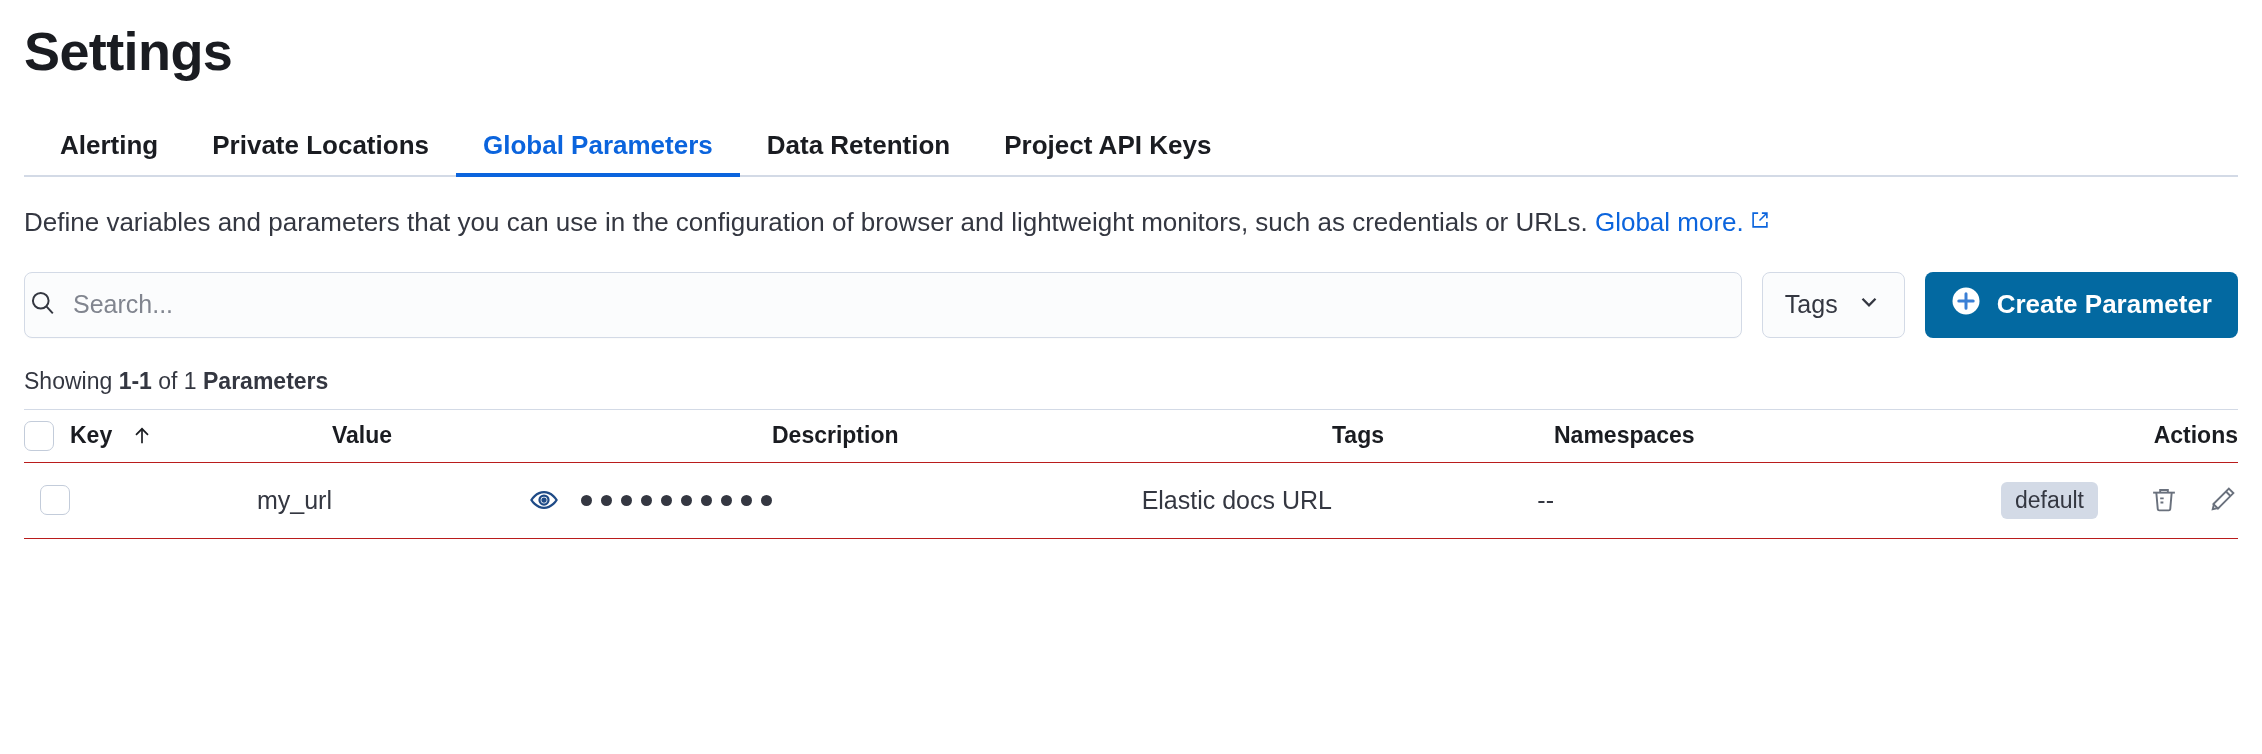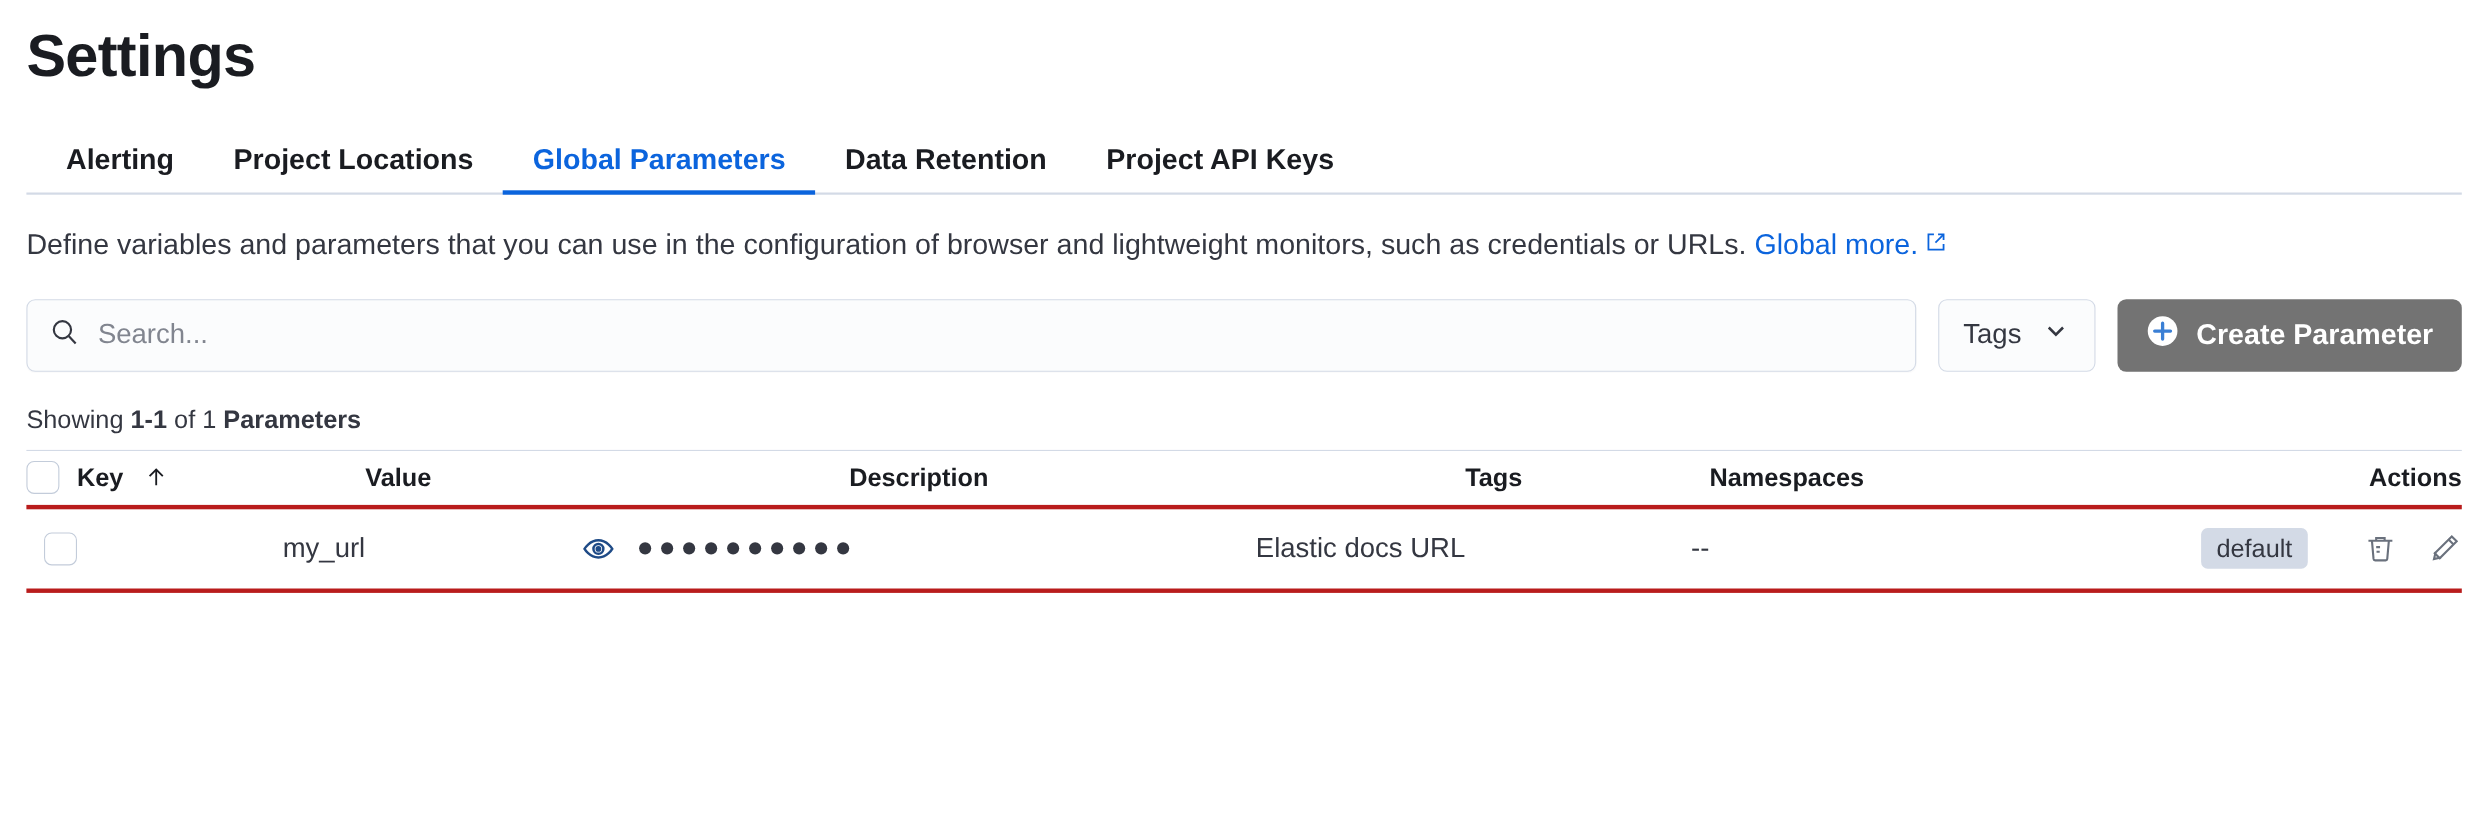--- a/index.html
+++ b/index.html
@@ -84,21 +84,21 @@
     margin-top: 32px;
   }
   .search-box {
     flex: 1;
     height: 66px;
     border: 1px solid #d3dae6;
     border-radius: 8px;
     background: #fbfcfd;
     display: flex;
     align-items: center;
-    padding: 0 20px;
+    padding: 0 4px;
     gap: 16px;
     box-shadow: 0 1px 1px rgba(0,0,0,0.02);
   }
   .search-input {
     border: none;
     outline: none;
     background: transparent;
     font-family: "Liberation Sans", sans-serif;
     font-size: 25px;
     color: #343741;
@@ -119,21 +119,21 @@
     gap: 18px;
     padding: 0 22px;
     font-size: 25px;
     font-weight: 400;
     color: #343741;
     cursor: pointer;
   }
 
   .create-btn {
     height: 66px;
-    background: #737373;
+    background: #0369a1;
     border: none;
     border-radius: 8px;
     color: #ffffff;
     font-family: "Liberation Sans", sans-serif;
     font-size: 26px;
     font-weight: 700;
     display: flex;
     align-items: center;
     gap: 16px;
     padding: 0 26px;
@@ -150,21 +150,21 @@
   .showing b { font-weight: 700; }
 
   
   .table {
     margin-top: 14px;
     width: 100%;
   }
   .trow {
     display: flex;
     align-items: center;
-    border-bottom: 4px solid #b91c1c;
+    border-bottom: 1px solid #b91c1c;
   }
   .thead {
     height: 54px;
     border-top: 1px solid #d3dae6;
   }
   .thead .cell {
     font-size: 23px;
     font-weight: 700;
     color: #1a1c21;
   }
@@ -221,21 +221,21 @@
 
 <div class="page">
 
   <h1 class="page-title">Settings</h1>
 
   <div class="tabs">
     <div class="tab">
       <span>Alerting</span>
     </div>
     <div class="tab">
-      <span>Project Locations</span>
+      <span>Private Locations</span>
     </div>
     <div class="tab active">
       <span>Global Parameters</span>
     </div>
     <div class="tab">
       <span>Data Retention</span>
     </div>
     <div class="tab">
       <span>Project API Keys</span>
     </div>

